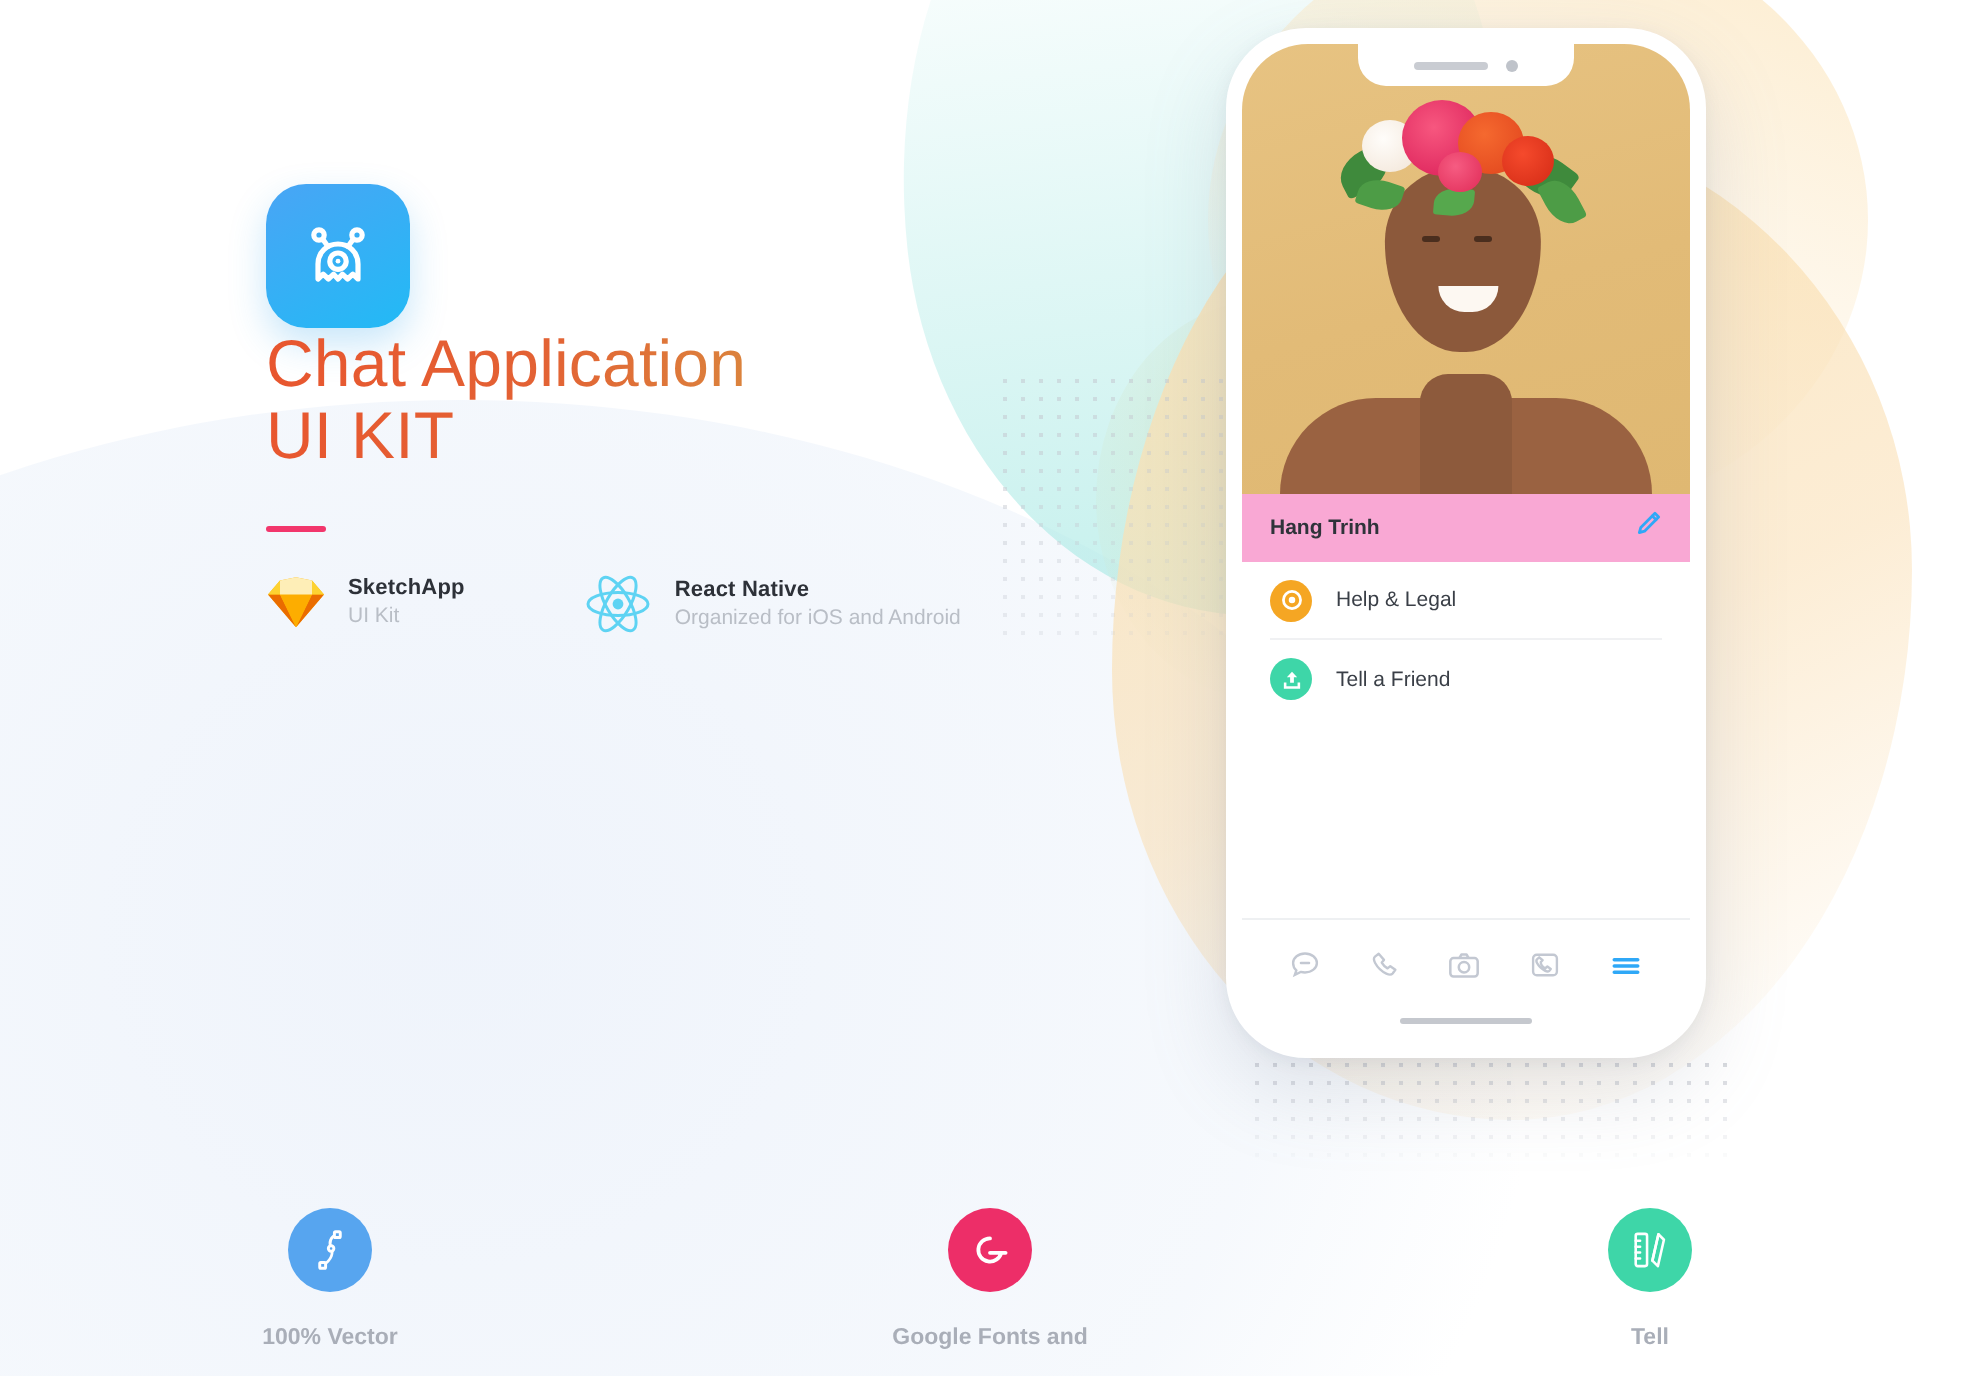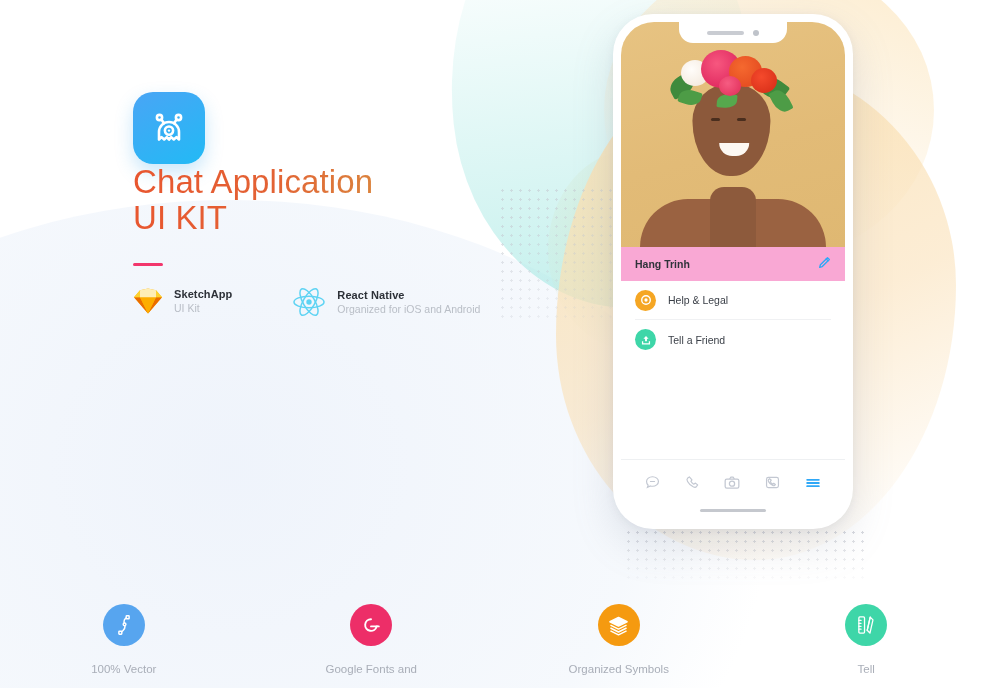--- a/index.html
+++ b/index.html
@@ -124,21 +124,21 @@
   .mlabel { font-size:10.5px; color:#3a3f47; }
 
   .tabbar {
     position:absolute; left:0; bottom:0; width:100%; height:62px;
     border-top:1px solid #eef0f2; background:#fff;
     display:flex; align-items:flex-start; justify-content:space-around; padding:14px 12px 0;
   }
   .homebar { position:absolute; left:50%; transform:translateX(-50%); bottom:9px; width:66px; height:3px; border-radius:3px; background:#c5c8ce; }
 
   
-  .features { position:absolute; left:0; top:604px; width:990px; display:flex; }
+  .features { position:absolute; left:0; top:604px; width:990px; display:flex;font-weight:bold; }
   .feat { flex:1; display:flex; flex-direction:column; align-items:center; }
   .fico { width:42px; height:42px; border-radius:50%; display:flex; align-items:center; justify-content:center; }
   .flabel { margin-top:17px; font-size:11.5px; color:#a9aeb8; }
 </style>
 </head>
 <body>
 
 <div class="stage">
 
   <div class="bg">
@@ -327,31 +327,20 @@
     <div class="feat">
       <div class="fico" style="background:#ed2e68">
         <svg width="24" height="24" viewBox="0 0 24 24" fill="none" stroke="#fff" stroke-width="1.9" stroke-linecap="round">
           <path d="M12 6.2a5.8 5.8 0 1 0 5.6 7.2H12"></path>
           <path d="M17.6 13.4h2.2"></path>
         </svg>
       </div>
       <div class="flabel">Google Fonts and</div>
     </div>
 
-    <div class="feat">
-      <div class="fico" style="background:#f59a10">
-        <svg width="23" height="23" viewBox="0 0 24 24" fill="none" stroke="#fff" stroke-width="1.5" stroke-linejoin="round">
-          <path d="M12 3.6 21 8.1 12 12.6 3 8.1z" fill="#fff"></path>
-          <path d="M3.6 11.6 12 15.8l8.4-4.2"></path>
-          <path d="M3.6 14.6 12 18.8l8.4-4.2"></path>
-          <path d="M3.6 17.6 12 21.8l8.4-4.2"></path>
-        </svg>
-      </div>
-      <div class="flabel">Organized Symbols</div>
-    </div>
 
     <div class="feat">
       <div class="fico" style="background:#3ed6a8">
         <svg width="22" height="22" viewBox="0 0 24 24" fill="none" stroke="#fff" stroke-width="1.4" stroke-linecap="round" stroke-linejoin="round">
           <rect x="4.2" y="3.2" width="6.2" height="17.6" rx="1.1"></rect>
           <path d="M4.2 7h2.4M4.2 10.2h2.4M4.2 13.4h2.4M4.2 16.6h2.4"></path>
           <path d="M16.6 3.4 19.6 6.4 16.3 20.8 13.3 17.8z"></path>
           <path d="M16.6 3.4 13.3 17.8"></path>
         </svg>
       </div>

